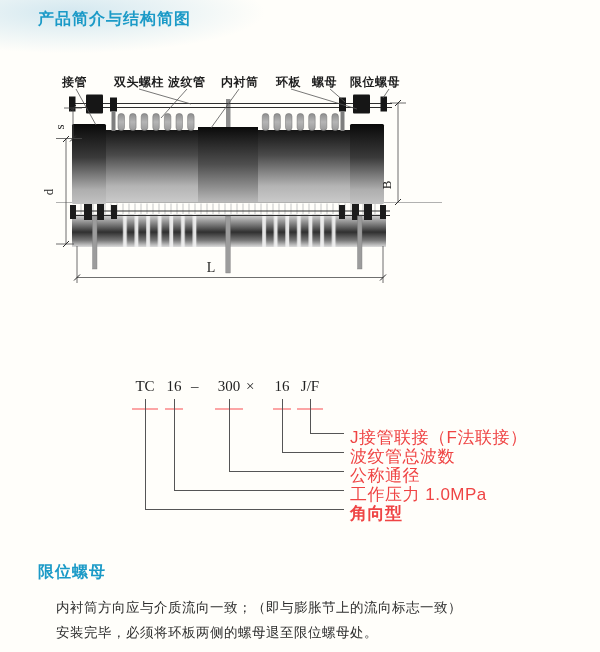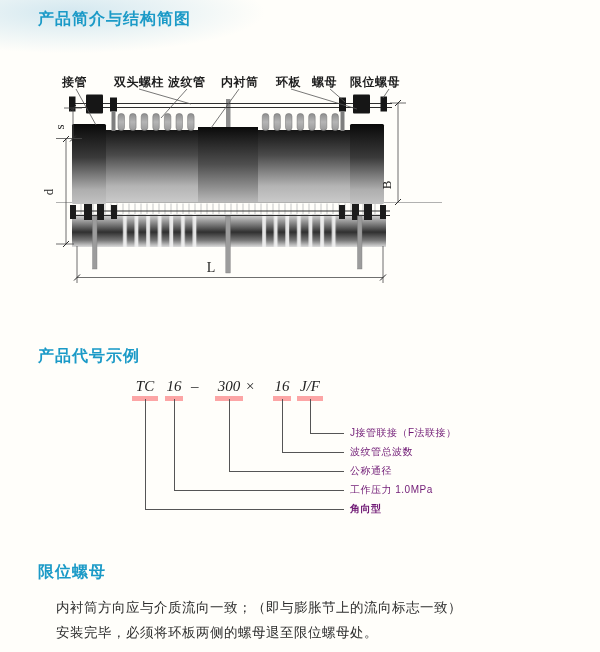--- a/index.html
+++ b/index.html
@@ -19,26 +19,26 @@
   .sec-title{
     position:absolute;
     font-size:16px;font-weight:bold;color:#1b9ac7;letter-spacing:1px;
   }
   
   .code{
     position:absolute;top:378px;
     font-family:"Liberation Serif",serif;font-size:15px;color:#222;
     text-align:center;line-height:16px;
   }
-  .code.u{border-bottom:5px solid #fca5a5;padding-bottom:2px;font-style:italic;}
+  .code.u{border-bottom:2px solid #fca5a5;padding-bottom:14px;}
   .vln{position:absolute;width:1px;background:#555;}
   .hln{position:absolute;height:1px;background:#555;}
   .callout{
     position:absolute;left:350px;
-    font-size:10px;color:#701a75;letter-spacing:.5px;white-space:nowrap;
+    font-size:17px;color:#ef4444;letter-spacing:.5px;white-space:nowrap;
   }
   
   .note-line{
     position:absolute;left:56px;
     font-size:13.5px;color:#2d2d2d;letter-spacing:.5px;white-space:nowrap;
   }
   
   #diagram{position:absolute;left:40px;top:66px;}
   #diagram text.plabel{font-family:"Liberation Sans",sans-serif;font-size:12px;font-weight:bold;fill:#1d1d1d;letter-spacing:.5px;}
   #diagram text.dim{font-family:"Liberation Serif",serif;font-size:13px;fill:#1d1d1d;}
@@ -199,21 +199,20 @@
 
     <text class="plabel" x="62" y="86">接管</text>
     <text class="plabel" x="114" y="86">双头螺柱</text>
     <text class="plabel" x="168" y="86">波纹管</text>
     <text class="plabel" x="221" y="86">内衬筒</text>
     <text class="plabel" x="276" y="86">环板</text>
     <text class="plabel" x="312" y="86">螺母</text>
     <text class="plabel" x="350" y="86">限位螺母</text>
   </svg>
 
-  <div class="sec-title" style="left:38px;top:346px;">产品代号示例</div>
 
   <span class="code u" style="left:132px;width:26px;">TC</span>
   <span class="code u" style="left:165px;width:18px;">16</span>
   <span class="code" style="left:191px;">–</span>
   <span class="code u" style="left:215px;width:28px;">300</span>
   <span class="code" style="left:246px;">×</span>
   <span class="code u" style="left:273px;width:18px;">16</span>
   <span class="code u" style="left:297px;width:26px;">J/F</span>
 
   <div class="vln" style="left:310px;top:399px;height:34px;"></div>

